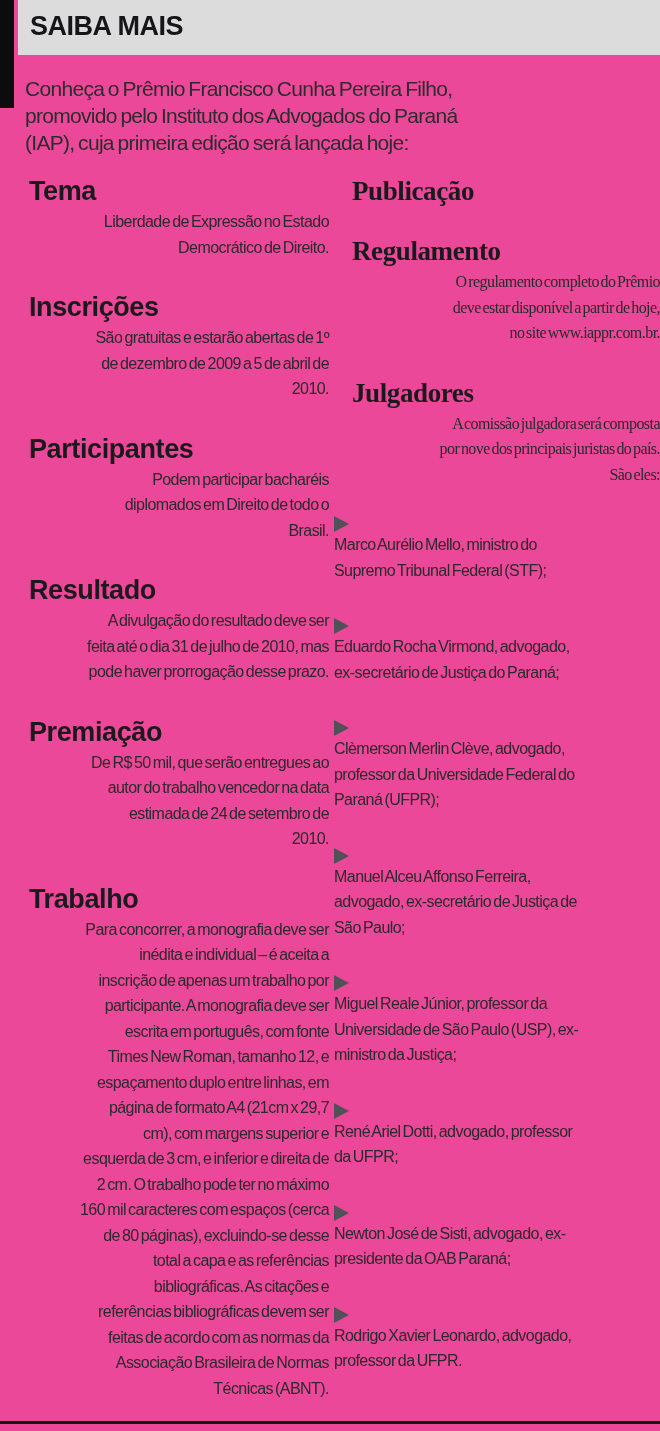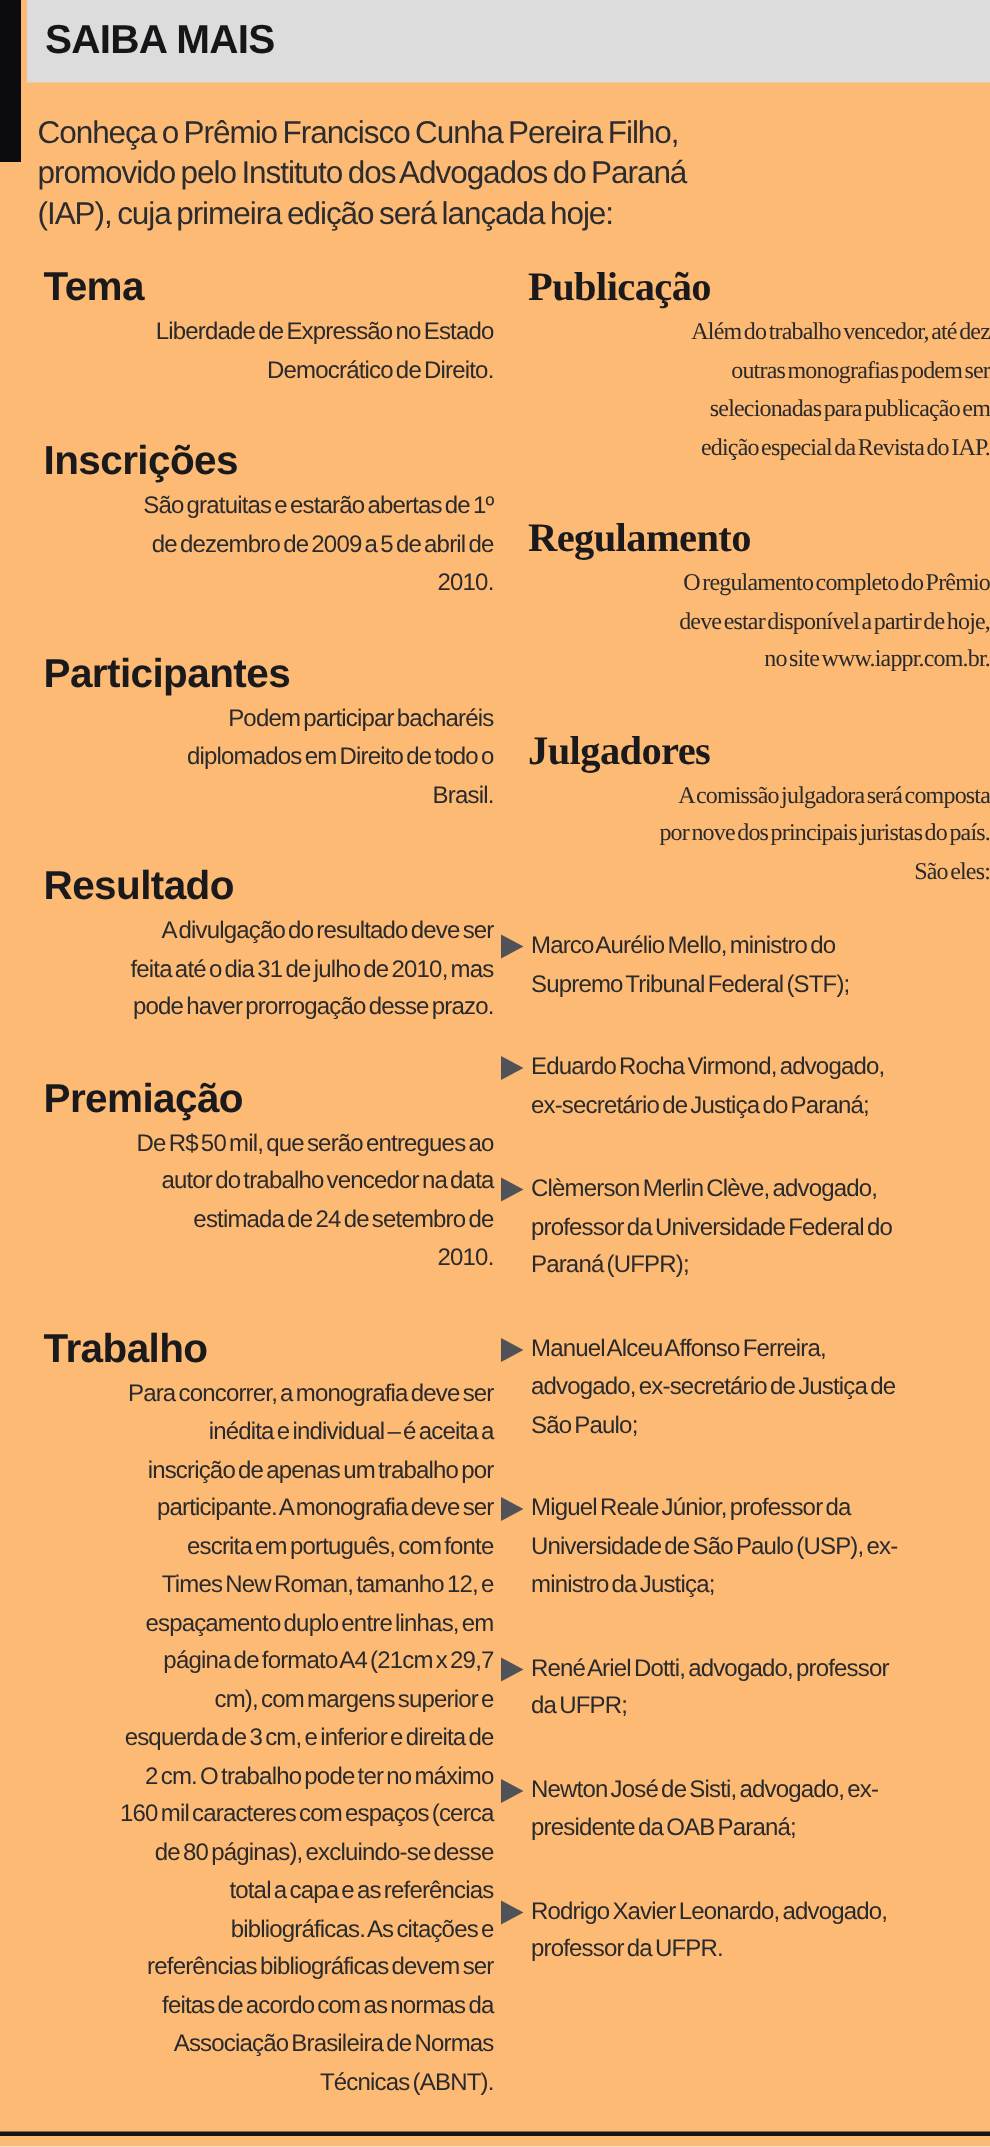--- a/index.html
+++ b/index.html
@@ -1,20 +1,20 @@
 <!DOCTYPE html>
 <html><head>
 <meta charset="utf-8">
 <style>
   html, body { margin: 0; padding: 0; background: #ffffff; }
   #page {
     position: relative;
     width: 660px;
     height: 1431px;
-    background: #fdba74;
+    background: #ec4899;
     overflow: hidden;
     font-family: "Liberation Sans", sans-serif;
     color: #2a2a2c;
   }
 
   
   .header-band {
     position: absolute;
     left: 18px; right: 0; top: 0;
     height: 55px;
@@ -73,20 +73,21 @@
   }
   .col-right .section-heading,
   .col-right .section-body { margin-left: 18px; font-family: Liberation Serif, serif; }
 
   
   .judges-list { margin-top: 24px; }
   .judge-item {
     display: flex;
     align-items: flex-start;
     margin-bottom: 30px;
+    flex-direction: column;
   }
   .arrow-icon {
     flex: 0 0 auto;
     width: 0; height: 0;
     margin-top: 5px;
     margin-right: 5px;
     border-left: 15px solid #515257;
     border-top: 8px solid transparent;
     border-bottom: 8px solid transparent;
   }
@@ -171,24 +172,20 @@
 referências bibliográficas devem ser
 feitas de acordo com as normas da
 Associação Brasileira de Normas
 Técnicas (ABNT).</div>
     </div>
   </div>
 
   <div class="col col-right">
     <div class="section">
       <div class="section-heading">Publicação</div>
-      <div class="section-body">Além do trabalho vencedor, até dez
-outras monografias podem ser
-selecionadas para publicação em
-edição especial da Revista do IAP.</div>
     </div>
     <div class="section">
       <div class="section-heading">Regulamento</div>
       <div class="section-body">O regulamento completo do Prêmio
 deve estar disponível a partir de hoje,
 no site www.iappr.com.br.</div>
     </div>
     <div class="section" style="margin-bottom:0;">
       <div class="section-heading">Julgadores</div>
       <div class="section-body">A comissão julgadora será composta

